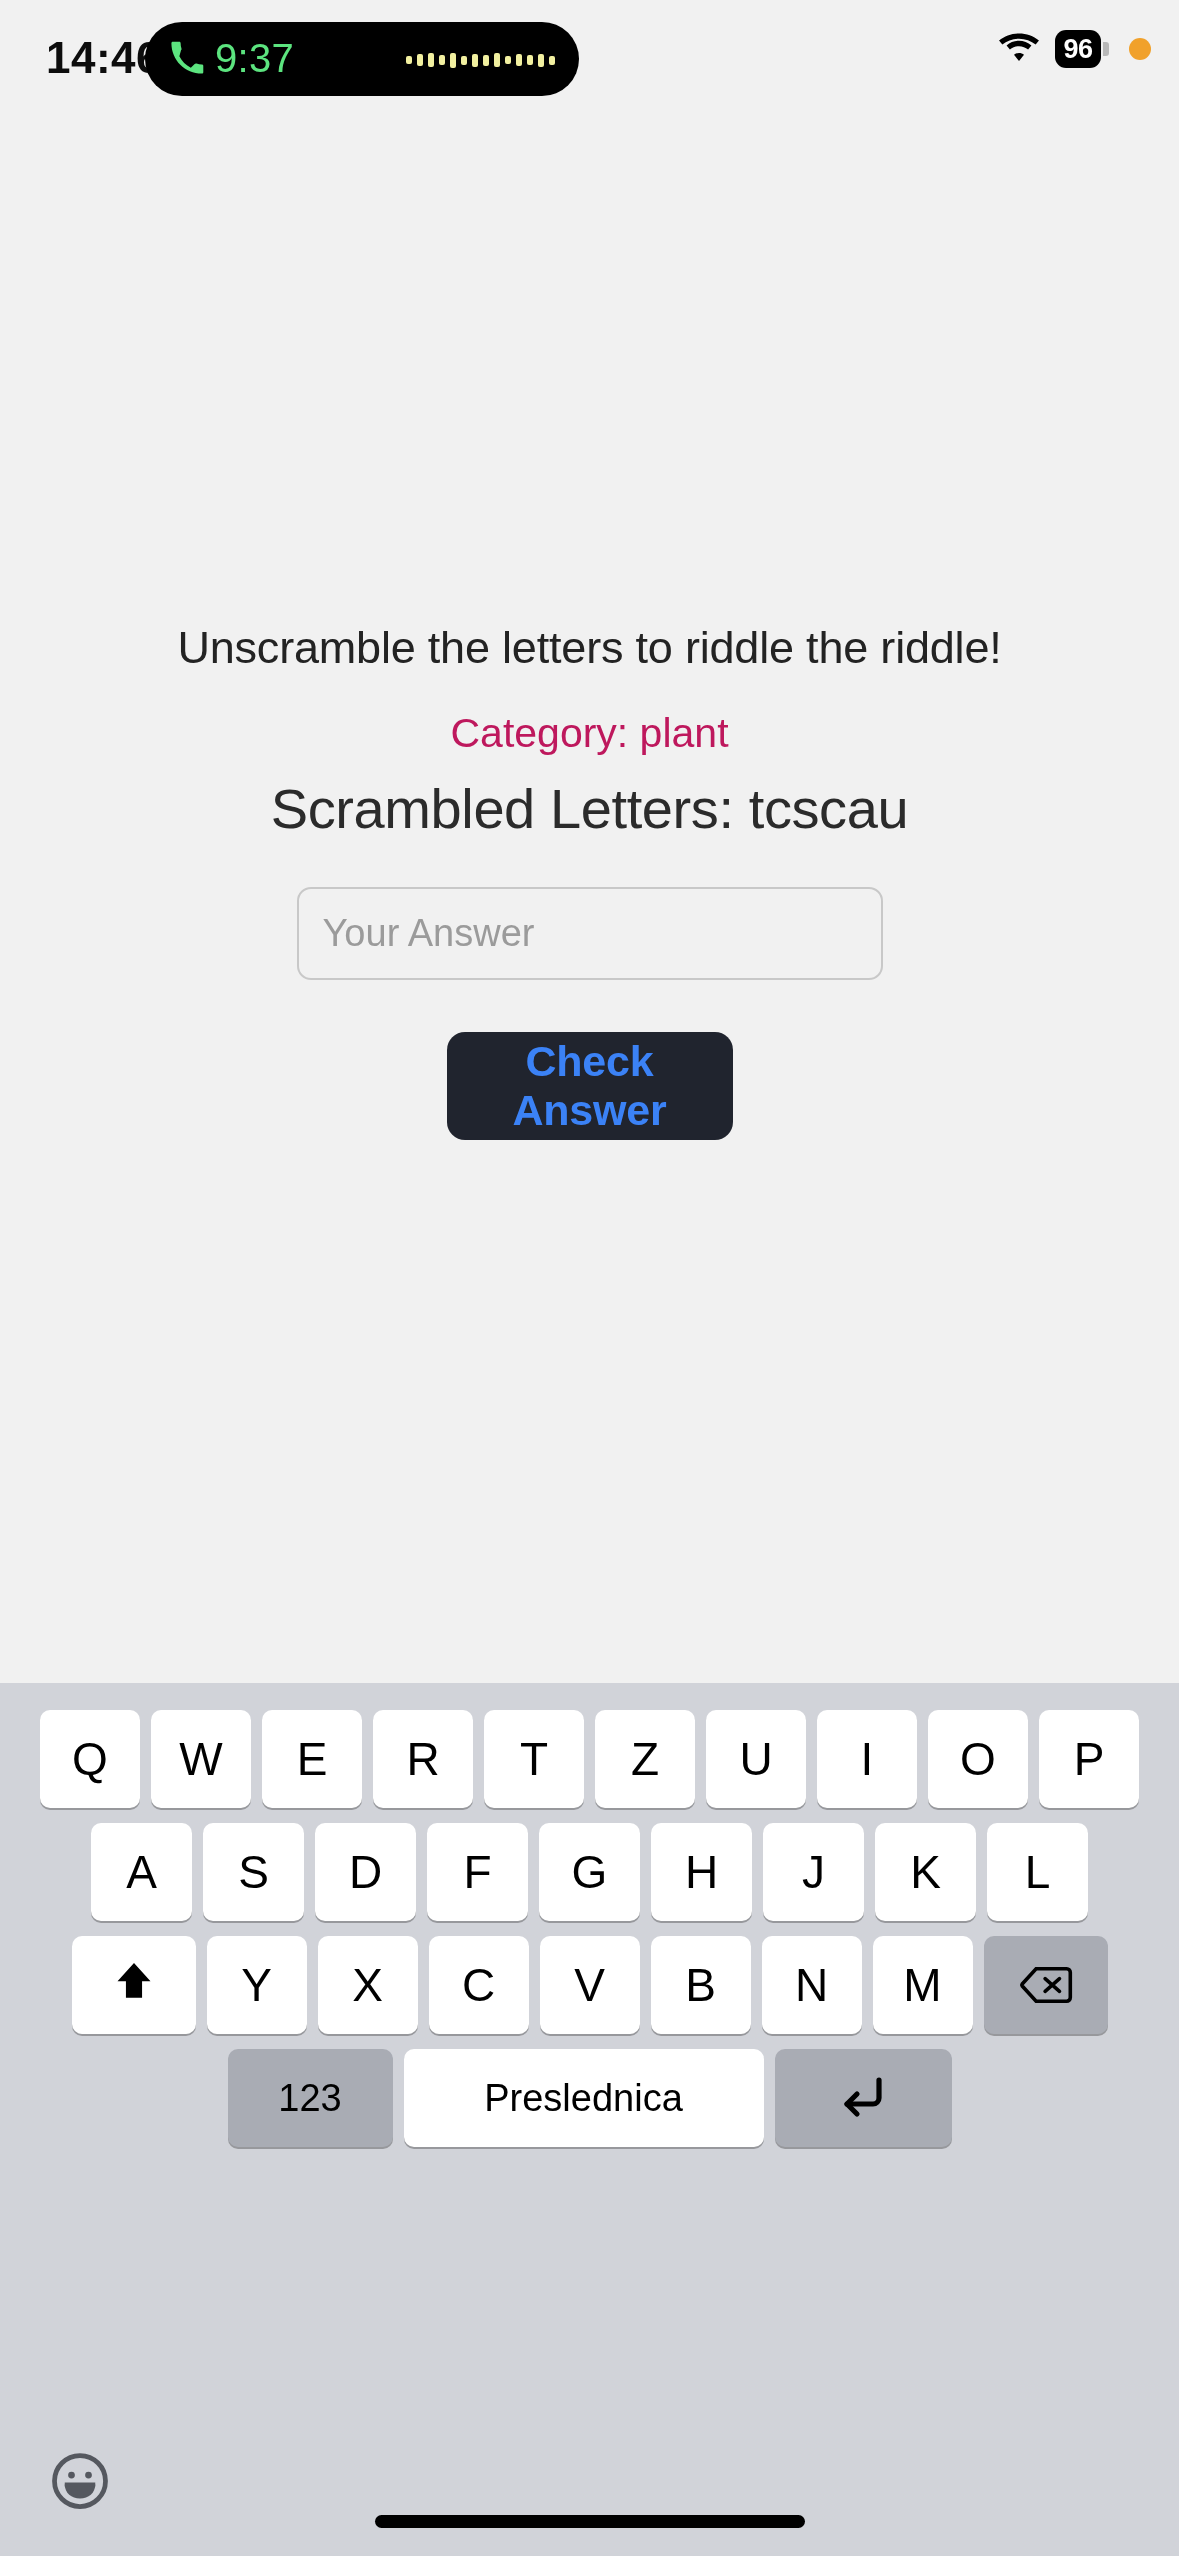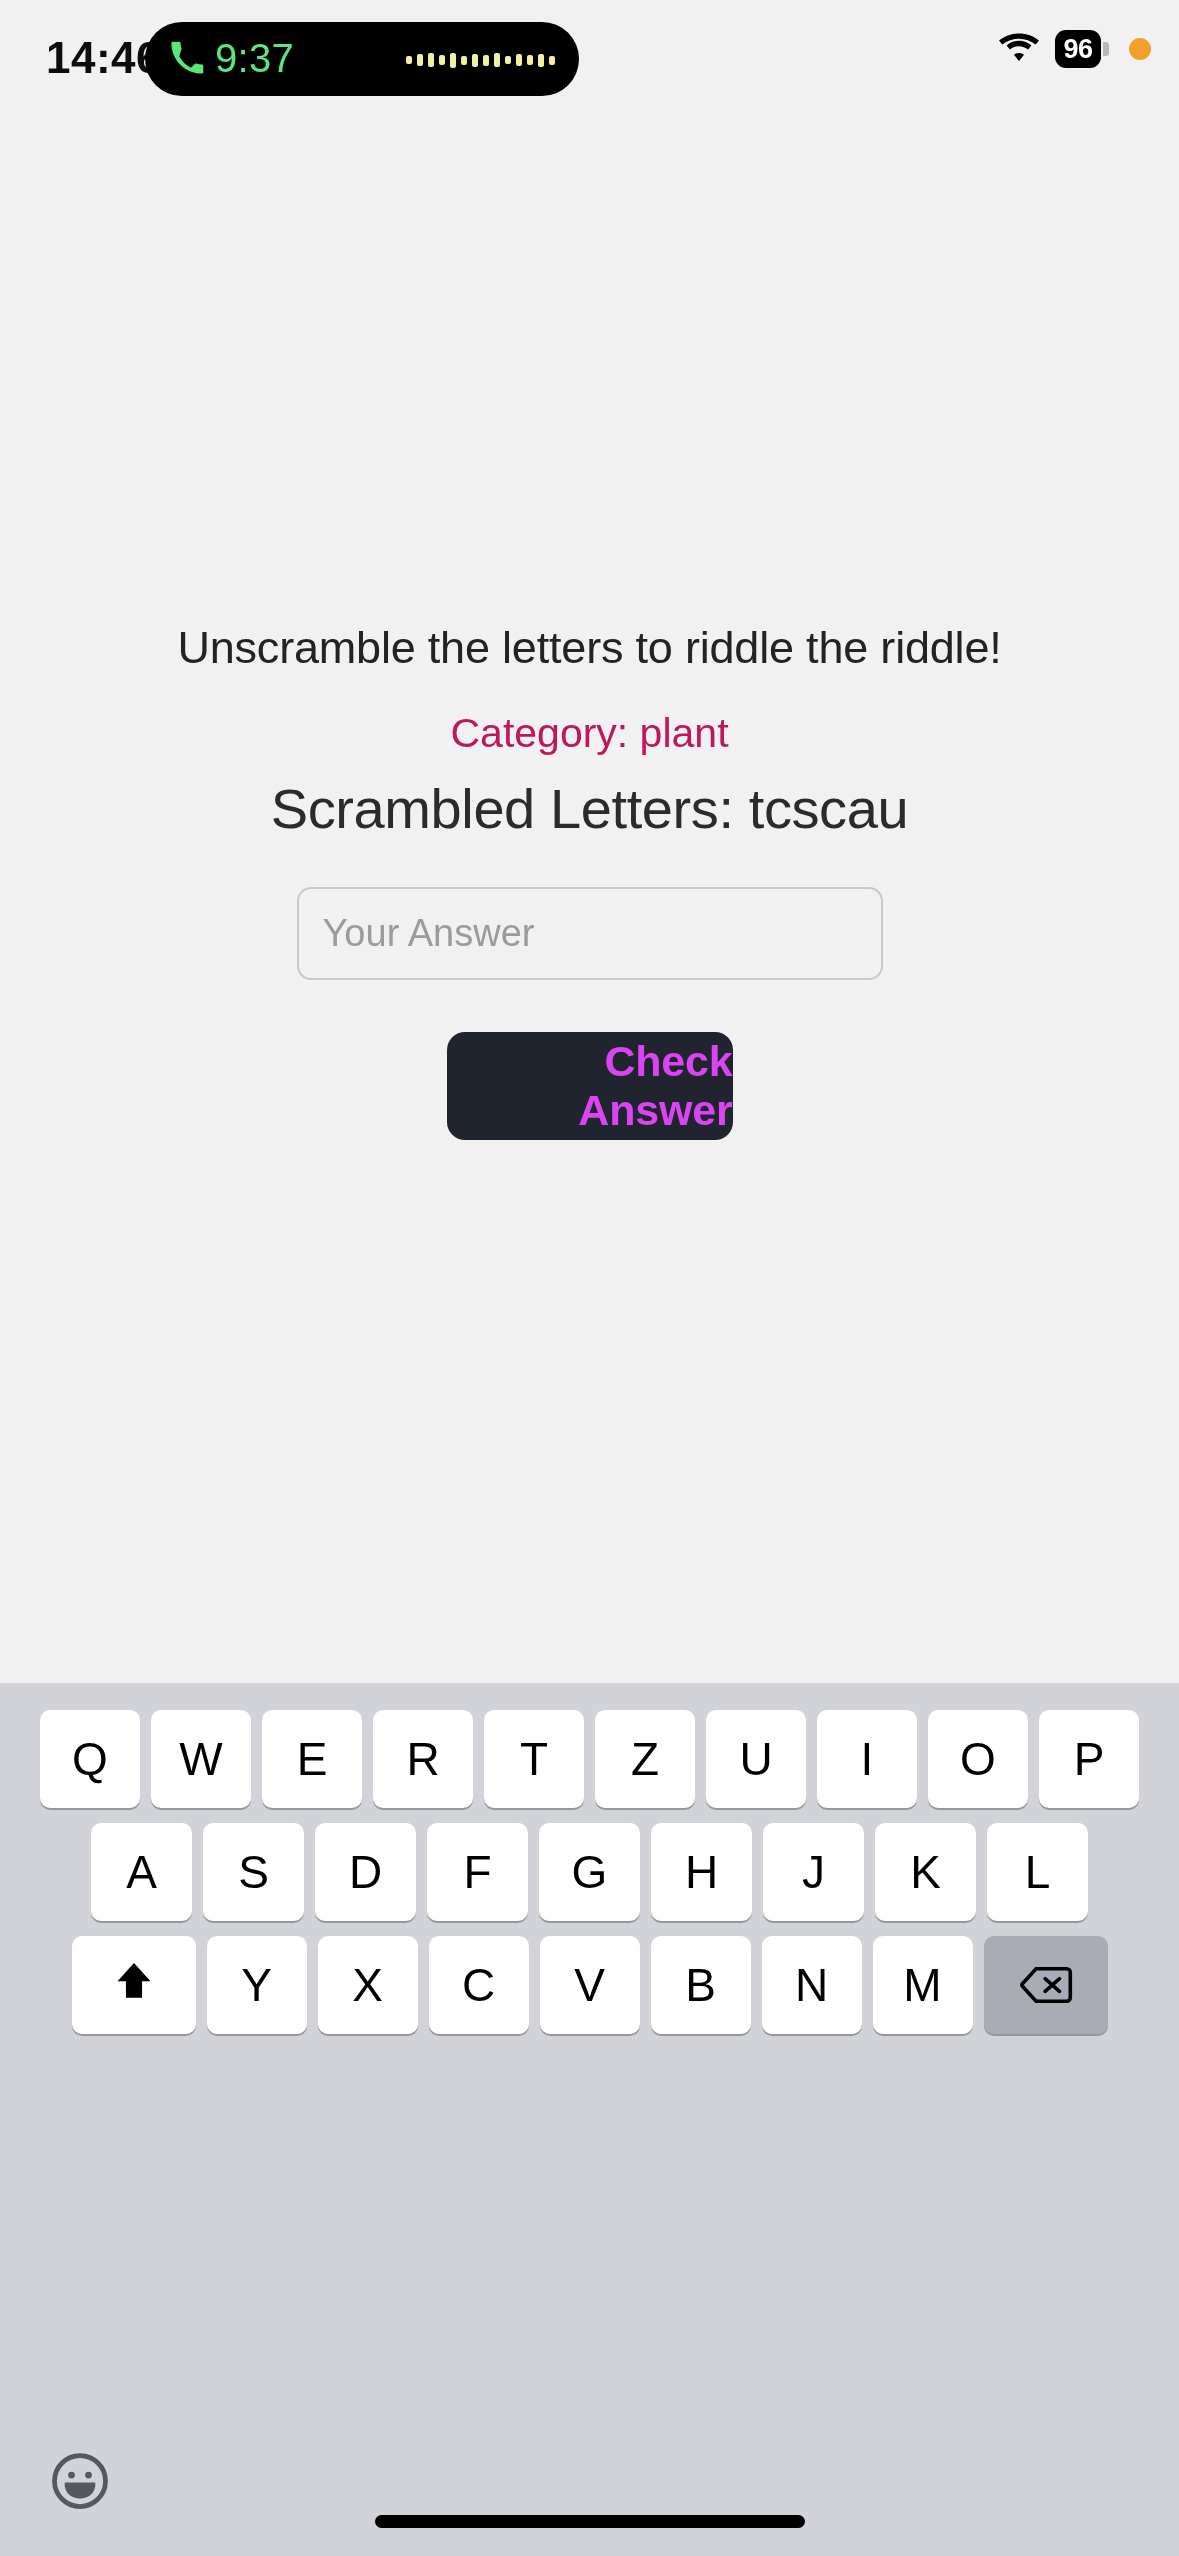--- a/index.html
+++ b/index.html
@@ -55,23 +55,23 @@
   .answer-input {
     margin-top:46px; width:586px; height:93px;
     background:#f1f1f1; border:2px solid #c8c8c8; border-radius:14px;
     font-family:"Liberation Sans", sans-serif;
     font-size:38px; color:#0f172a; padding:0 24px; outline:none;
   }
   .answer-input::placeholder { color:#9b9b9b; }
   .try-text { margin-top:48px; font-size:41px; color:#7e7e7e; }
   .check-btn {
     margin-top:52px; width:286px; height:108px;
-    background:#20242e; color:#d946ef; border:none; border-radius:18px;
+    background:#20242e; color:#3b82f6; border:none; border-radius:18px;
     font-family:"Liberation Sans", sans-serif;
-    font-size:43px; font-weight:700; letter-spacing:-0.2px; cursor:pointer;text-align:right;
+    font-size:43px; font-weight:700; letter-spacing:-0.2px; cursor:pointer;
   }
 
   
   .keyboard {
     position:absolute; left:0; top:1683px; width:1179px; height:873px;
     background:#d1d3d9;
   }
   .krow { display:flex; justify-content:center; align-items:center; }
   .krow.r1 { padding-top:27px; gap:11px; }
   .krow.r2 { padding-top:15px; gap:11px; }
@@ -198,20 +198,30 @@
       <div class="key r3">N</div>
       <div class="key r3">M</div>
       <div class="key key-back">
         <svg width="54" height="42" viewBox="0 0 30 22">
           <path fill="none" stroke="#000" stroke-width="2" d="M9.5 2h17a2 2 0 0 1 2 2v14a2 2 0 0 1-2 2h-17L1.8 11.6a1 1 0 0 1 0-1.2L9.5 2z"></path>
           <path stroke="#000" stroke-width="2" stroke-linecap="round" d="M14.5 7.5l8 7M22.5 7.5l-8 7"></path>
         </svg>
       </div>
     </div>
 
+    <div class="krow r4">
+      <div class="key-123">123</div>
+      <div class="key-space">Preslednica</div>
+      <div class="key-return">
+        <svg width="52" height="48" viewBox="0 0 26 24">
+          <path fill="none" stroke="#000" stroke-width="2.6" stroke-linecap="round" stroke-linejoin="round" d="M21 3v9a3 3 0 0 1-3 3H5"></path>
+          <path fill="none" stroke="#000" stroke-width="2.6" stroke-linecap="round" stroke-linejoin="round" d="M10 10L5 15l5 5"></path>
+        </svg>
+      </div>
+    </div>
 
     <div class="kb-bottom">
       <svg class="emoji-key" viewBox="0 0 24 24">
         <circle cx="12" cy="12" r="10.2" fill="none" stroke="#55585f" stroke-width="1.9"></circle>
         <circle cx="8.6" cy="9.6" r="1.35" fill="#55585f"></circle>
         <circle cx="15.4" cy="9.6" r="1.35" fill="#55585f"></circle>
         <path fill="#55585f" d="M5.9 13.4h12.2c0 3.4-2.7 5.6-6.1 5.6s-6.1-2.2-6.1-5.6z"></path>
         <path fill="none" stroke="#55585f" stroke-width="1.6" d="M5.9 13.4h12.2"></path>
       </svg>
       <div class="home-indicator"></div>

